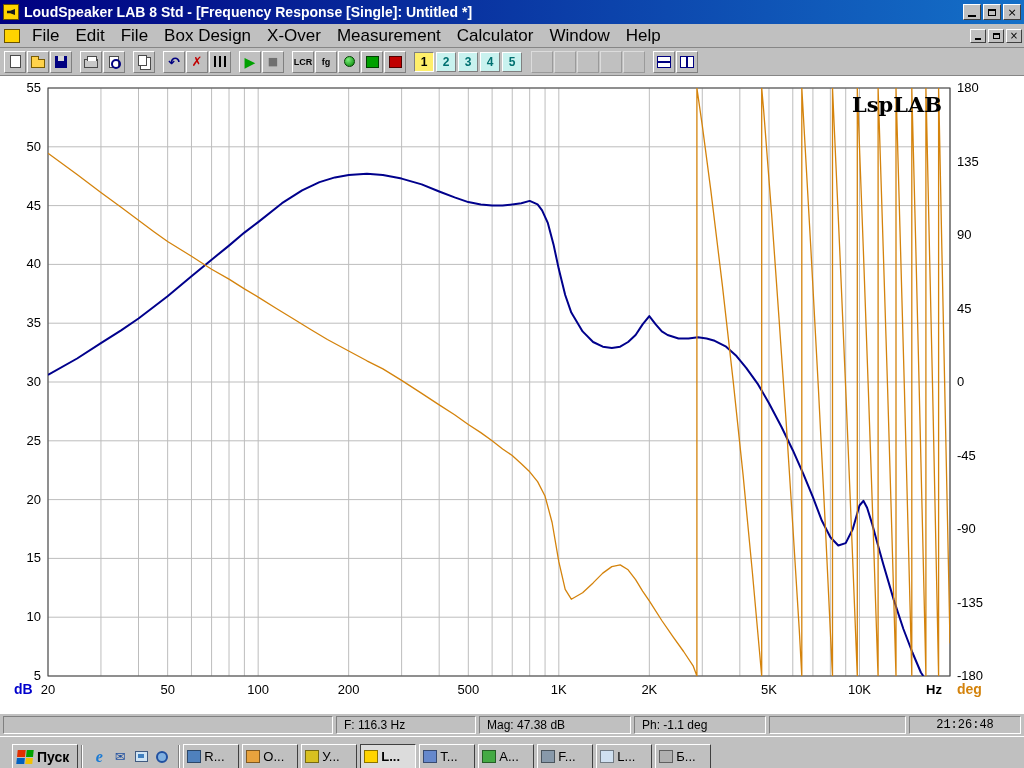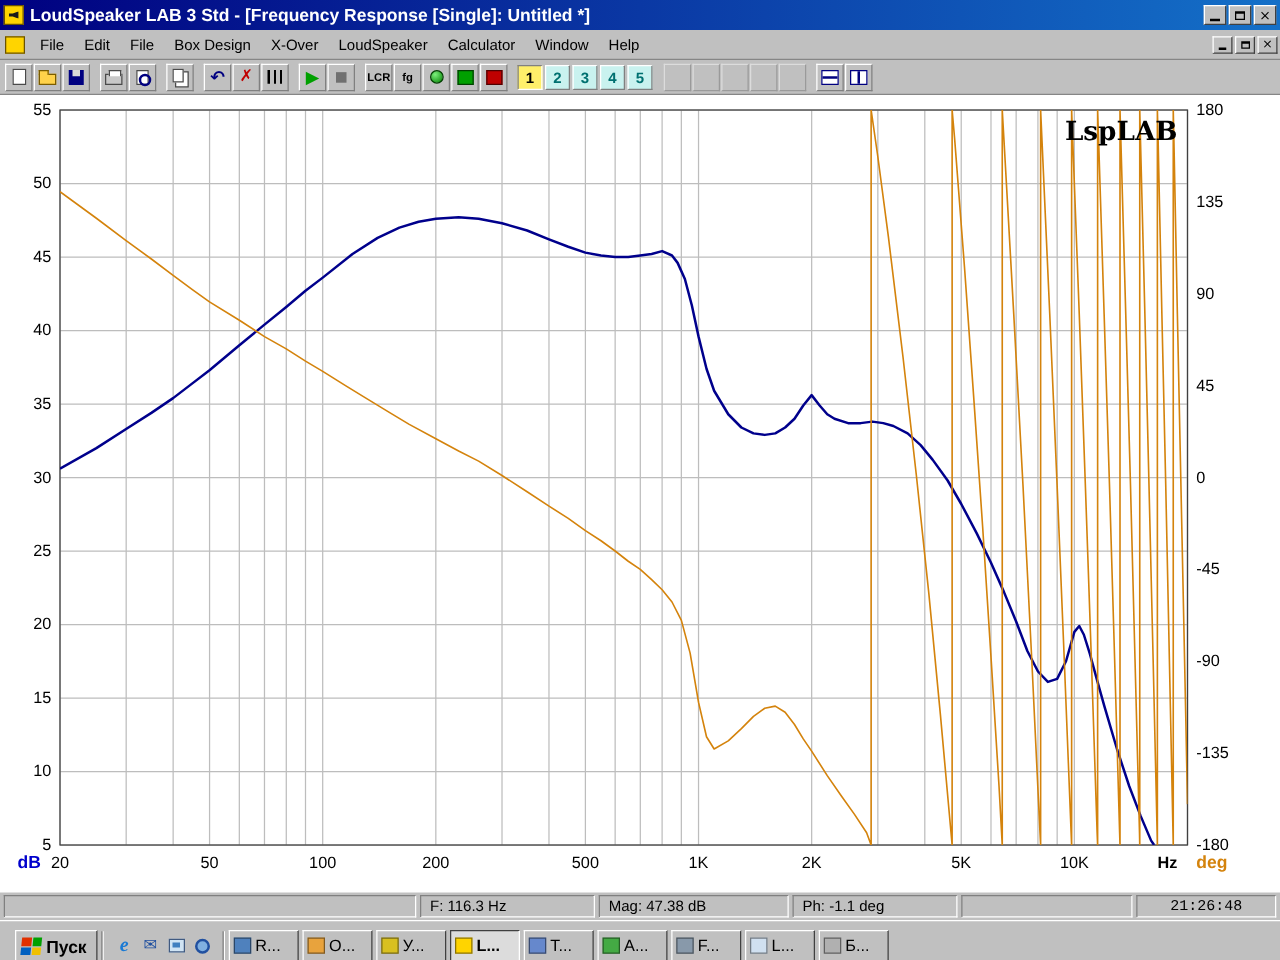--- a/index.html
+++ b/index.html
@@ -13,21 +13,21 @@
   .app-icon::after { content:""; position:absolute; left:3px; top:4px; width:8px; height:6px; background:#1a1a1a; clip-path:polygon(0 30%,40% 30%,100% 0,100% 100%,40% 70%,0 70%); }
   .title-text { flex:1; color:#ffffff; font-weight:bold; font-size:14px; white-space:nowrap; overflow:hidden; }
   .win-btn { width:18px; height:16px; background:#c0c0c0; border:1px solid; border-color:#ffffff #404040 #404040 #ffffff; margin-left:2px; display:flex; align-items:center; justify-content:center; font-size:11px; line-height:1; }
   .glyph { font-family:"DejaVu Sans", sans-serif; }
   .glyph-min { width:8px; height:2px; background:#000; margin-top:8px; }
   .glyph-restore { width:8px; height:7px; border:1px solid #000; border-top-width:2px; background:#c0c0c0; }
 
   
   .menubar { height:24px; background:#c0c0c0; display:flex; align-items:center; padding:0 2px; border-bottom:1px solid #868686; }
   .mdi-icon { width:16px; height:14px; background:#ffd400; border:1px solid #6a5200; margin:0 4px 0 2px; }
-  .menu-item { font-size:12px; color:#000; padding:2px 8px; cursor:default; }
+  .menu-item { font-size:17px; color:#000; padding:2px 8px; cursor:default; }
   .menubar .spacer { flex:1; }
   .mdi-btn { width:16px; height:14px; background:#c0c0c0; border:1px solid; border-color:#ffffff #404040 #404040 #ffffff; margin-left:2px; display:flex; align-items:center; justify-content:center; font-size:10px; line-height:1; }
   .glyph-min-s { width:6px; height:2px; background:#000; margin-top:6px; }
   .glyph-restore-s { width:7px; height:6px; border:1px solid #000; border-top-width:2px; }
 
   
   .toolbar { height:28px; background:#c0c0c0; display:flex; align-items:center; padding:0 4px; border-bottom:1px solid #868686; }
   .tb-btn { width:22px; height:22px; background:#c0c0c0; border:1px solid; border-color:#ffffff #808080 #808080 #ffffff; margin-right:1px; display:flex; align-items:center; justify-content:center; font-size:11px; }
   .tb-sep { width:7px; height:22px; }
   .ic-page { width:11px; height:13px; background:#fff; border:1px solid #4a4a4a; }
@@ -91,40 +91,40 @@
   .ti-mon { width:15px; height:11px; background:#7090c0; border:1px solid #203050; box-shadow:-3px 3px 0 -1px #a0b8d8; }
   .clock { font-size:13px; margin-left:4px; }
 </style>
 </head>
 <body>
 
 <div class="screen">
 
   <div class="titlebar">
     <div class="app-icon"></div>
-    <div class="title-text">LoudSpeaker LAB 3 Std - [Frequency Response [Single]: Untitled *]</div>
+    <div class="title-text">LoudSpeaker LAB 8 Std - [Frequency Response [Single]: Untitled *]</div>
     <div class="win-btn">
         <div class="glyph-min"></div>
       </div>
     <div class="win-btn">
         <div class="glyph-restore"></div>
       </div>
     <div class="win-btn">
         <span class="glyph">×</span>
       </div>
   </div>
 
   <div class="menubar">
     <div class="mdi-icon"></div>
     <span class="menu-item">File</span>
     <span class="menu-item">Edit</span>
     <span class="menu-item">File</span>
     <span class="menu-item">Box Design</span>
     <span class="menu-item">X-Over</span>
-    <span class="menu-item">LoudSpeaker</span>
+    <span class="menu-item">Measurement</span>
     <span class="menu-item">Calculator</span>
     <span class="menu-item">Window</span>
     <span class="menu-item">Help</span>
     <div class="spacer"></div>
     <div class="mdi-btn">
         <div class="glyph-min-s"></div>
       </div>
     <div class="mdi-btn">
         <div class="glyph-restore-s"></div>
       </div>

